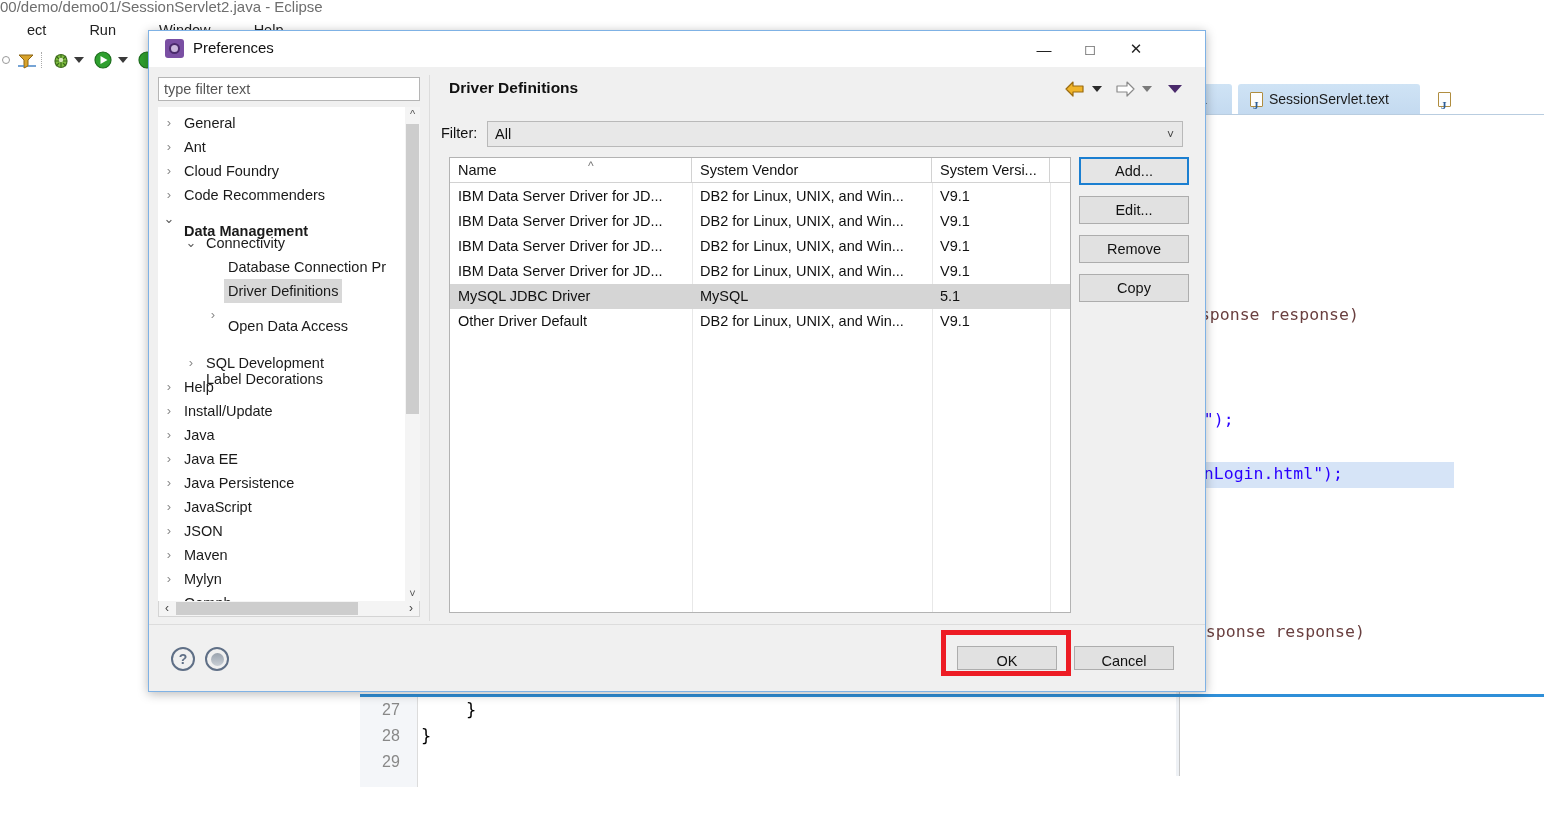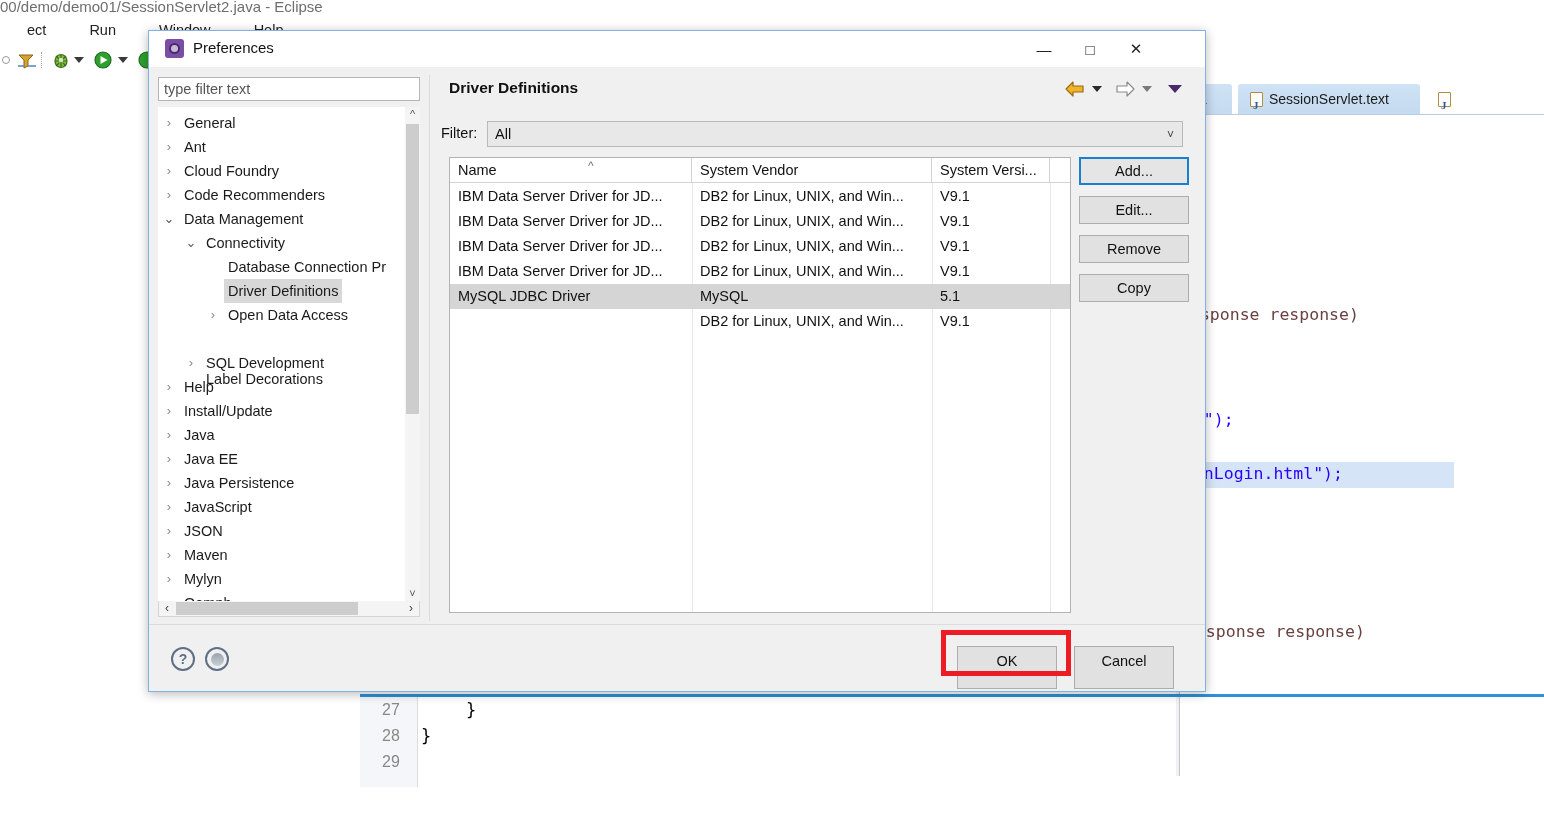--- a/index.html
+++ b/index.html
@@ -178,21 +178,21 @@
   .side-btn.focus { border: 2px solid #1b7fd1; background: #e5e5e5; line-height: 24px; }
 
   .dlg-sep { position: absolute; left: 0; top: 593px; width: 100%; height: 1px; background: #dcdcdc; }
 
   .circ-icon {
     position: absolute; width: 24px; height: 24px; border-radius: 50%;
     border: 2px solid #5f6f86; display: flex; align-items: center; justify-content: center;
     font-size: 14px; font-weight: bold; color: #5f6f86; background: #f0f0f0;
   }
   .bottom-btn {
-    position: absolute; width: 100px; height: 43px;
+    position: absolute; width: 100px; height: 24px;
     background: #e1e1e1; border: 1px solid #adadad;
     font-size: 14.5px; color: #111; line-height: 28px; text-align: center;
     font-family: "Liberation Sans", sans-serif;
   }
   .red-box {
     position: absolute; border: 5px solid #ed1c24; background: transparent;
     pointer-events: none;
   }
 </style>
 </head>
@@ -288,35 +288,35 @@
           <div class="tree-item" style="left: 0px; top: 52px; width: 247px;">
             <span class="tw" style="left: 4px;">›</span>
             <span style="position: absolute; left: 22px; top: 0px; padding: 0px 4px; line-height: 24px;">Cloud Foundry</span>
           </div>
           <div class="tree-item" style="left: 0px; top: 76px; width: 247px;">
             <span class="tw" style="left: 4px;">›</span>
             <span style="position: absolute; left: 22px; top: 0px; padding: 0px 4px; line-height: 24px;">Code Recommenders</span>
           </div>
           <div class="tree-item" style="left: 0px; top: 100px; width: 247px;">
             <span class="tw open" style="left: 4px;">⌄</span>
-            <span style="position: absolute; left: 22px; top: 0px; padding: 0px 4px; line-height: 24px;">Data Management</span>
+            <span style="position: absolute; left: 22px; top: 12px; padding: 0px 4px; line-height: 24px; font-weight: bold;">Data Management</span>
           </div>
           <div class="tree-item" style="left: 0px; top: 124px; width: 247px;">
             <span class="tw open" style="left: 26px;">⌄</span>
             <span style="position: absolute; left: 44px; top: 0px; padding: 0px 4px; line-height: 24px;">Connectivity</span>
           </div>
           <div class="tree-item" style="left: 0px; top: 148px; width: 205px;">
             <span style="position: absolute; left: 66px; top: 0px; padding: 0px 4px; line-height: 24px;">Database Connection Pr</span>
           </div>
           <div class="tree-item" style="left: 0px; top: 172px; width: 247px;">
             <span class="tree-sel" style="position: absolute; left: 66px; top: 0px; padding: 0px 4px; line-height: 24px;">Driver Definitions</span>
           </div>
           <div class="tree-item" style="left: 0px; top: 196px; width: 247px;">
             <span class="tw" style="left: 48px;">›</span>
-            <span style="position: absolute; left: 66px; top: 0px; padding: 0px 4px; line-height: 24px;">Open Data Access</span>
+            <span style="position: absolute; left: 66px; top: 0px; padding: 11px 4px; line-height: 24px;">Open Data Access</span>
           </div>
           <div class="tree-item" style="left: 0px; top: 220px; width: 247px;">
             <span style="position: absolute; left: 44px; top: 0px; padding: 0px 4px; line-height: 24px; margin-top: 40px;">Label Decorations</span>
           </div>
           <div class="tree-item" style="left: 0px; top: 244px; width: 247px;">
             <span class="tw" style="left: 26px;">›</span>
             <span style="position: absolute; left: 44px; top: 0px; padding: 0px 4px; line-height: 24px;">SQL Development</span>
           </div>
           <div class="tree-item" style="left: 0px; top: 268px; width: 247px;">
             <span class="tw" style="left: 4px;">›</span>
@@ -428,20 +428,21 @@
             <div class="td" style="left: 0px; width: 242px;">IBM Data Server Driver for JD...</div>
             <div class="td" style="left: 242px; width: 240px;">DB2 for Linux, UNIX, and Win...</div>
             <div class="td" style="left: 482px; width: 118px;">V9.1</div>
           </div>
           <div class="trow sel" style="top: 126px;">
             <div class="td" style="left: 242px; width: 240px;">MySQL</div>
             <div class="td" style="left: 0px; width: 242px;">MySQL JDBC Driver</div>
             <div class="td" style="left: 482px; width: 118px;">5.1</div>
           </div>
           <div class="trow" style="top: 151px;">
+            <div class="td" style="left: 0px; width: 242px;">Other Driver Default</div>
             <div class="td" style="left: 242px; width: 240px;">DB2 for Linux, UNIX, and Win...</div>
             <div class="td" style="left: 482px; width: 118px;">V9.1</div>
           </div>
         </div>
     </div>
 
     <div id="side-buttons">
         <div class="side-btn focus" style="top: 126px;">Add...</div>
         <div class="side-btn" style="top: 165px;">Edit...</div>
         <div class="side-btn" style="top: 204px;">Remove</div>

